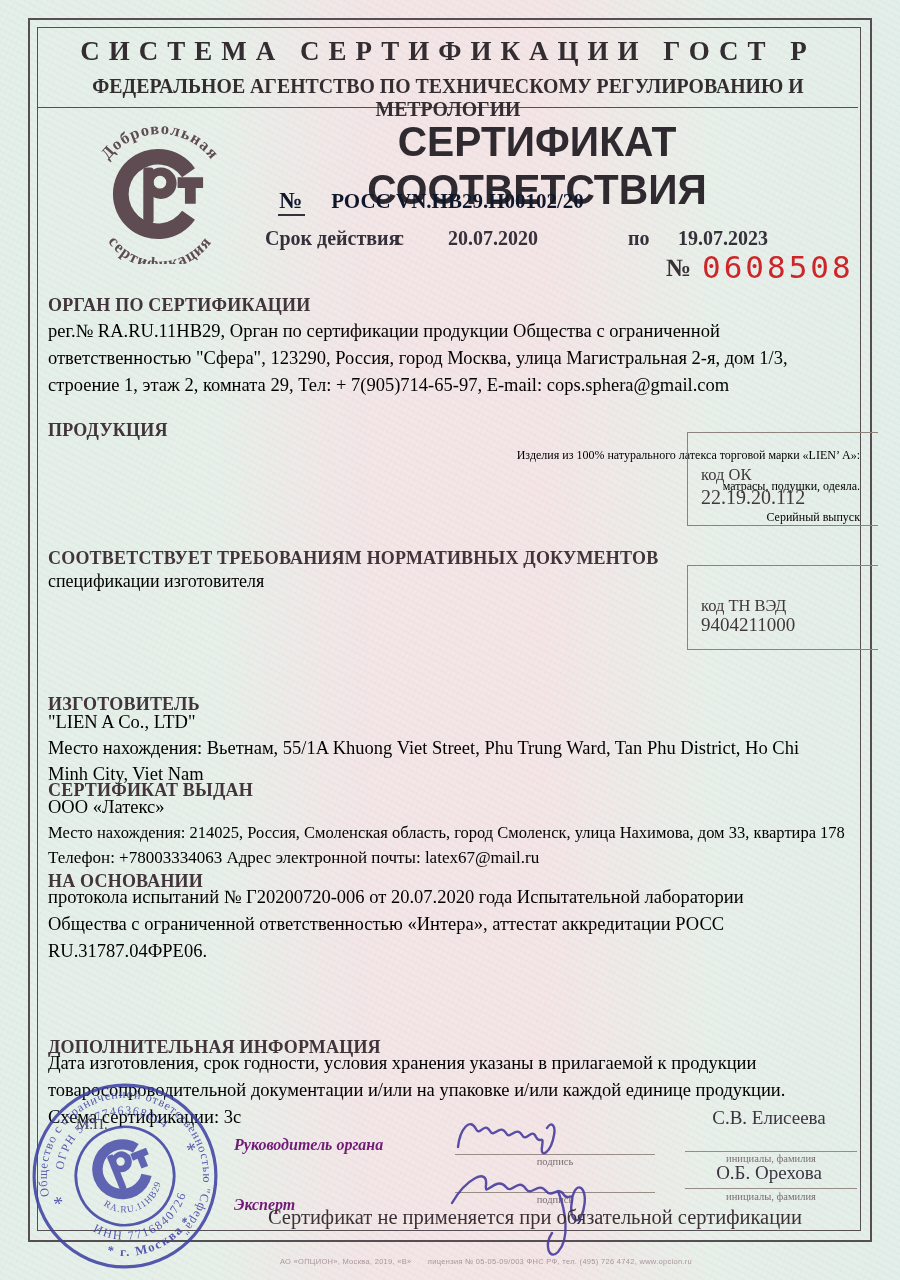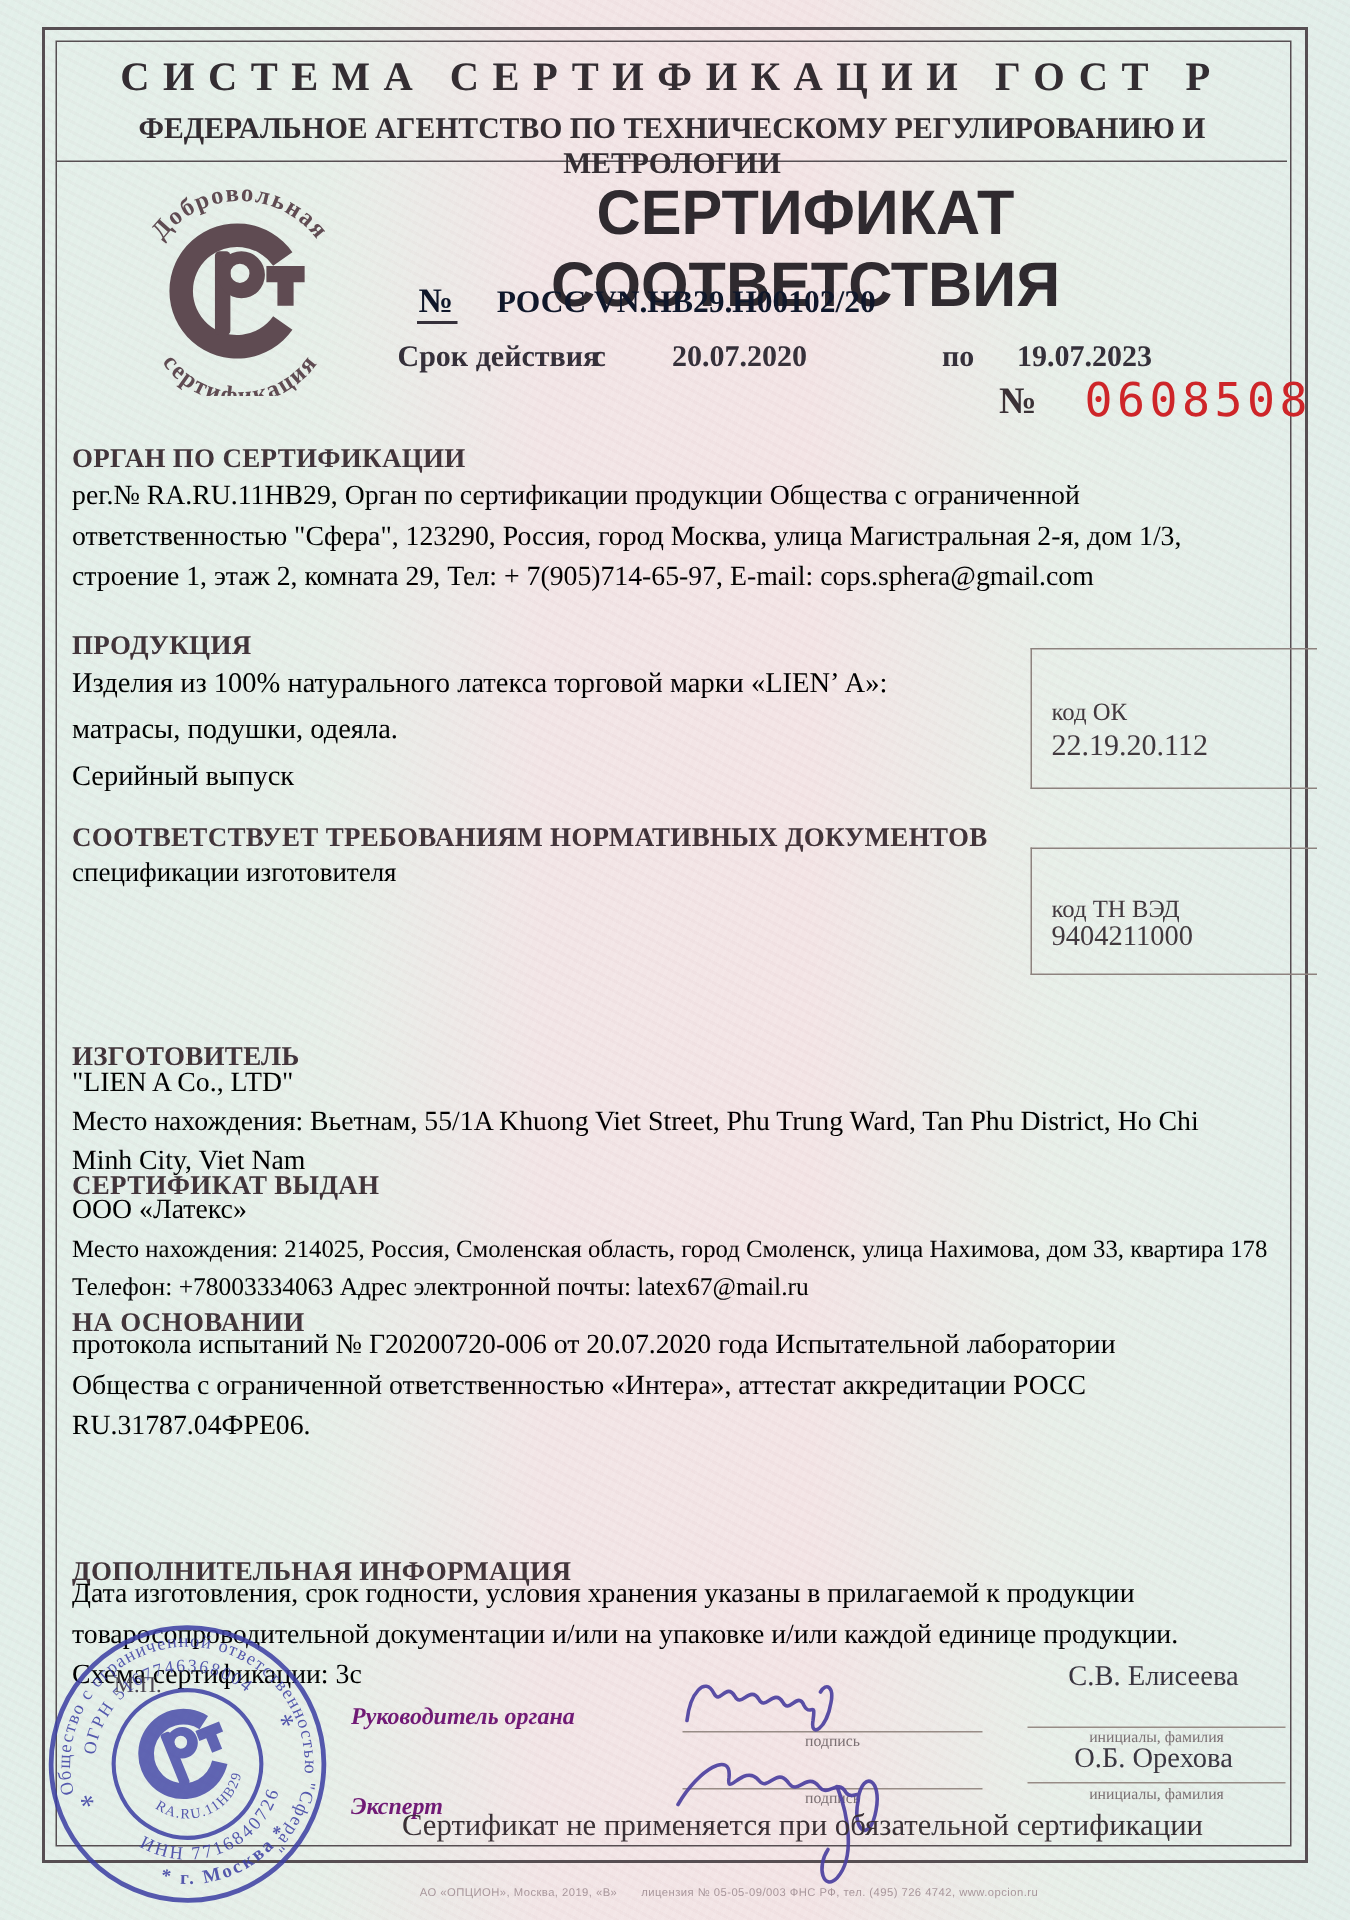--- a/index.html
+++ b/index.html
@@ -21,26 +21,26 @@
   
   .title-sys{left:38px;top:36px;width:820px;text-align:center;font-weight:bold;font-size:27px;letter-spacing:9px;color:#332d32;}
   .title-agency{left:38px;top:75px;width:820px;text-align:center;font-weight:bold;font-size:20px;letter-spacing:0px;color:#332d32;transform:scaleX(.99);}
   .cert-title{left:228px;top:118px;width:618px;text-align:center;font-family:"Liberation Sans","DejaVu Sans",sans-serif;font-weight:bold;font-size:42px;letter-spacing:0px;color:#2f2a2f;transform:scaleX(.97);transform-origin:center;}
   .reg-row{left:278px;top:188px;font-weight:bold;font-size:21px;color:#0f172a;}
   .reg-label{display:inline-block;border-bottom:2px solid #35303a;padding:0 3px 0 1px;margin-right:26px;font-size:23px;}
   .validity-row{left:0;top:227px;width:900px;height:30px;font-weight:bold;font-size:20px;color:#35303a;}
   .validity-row span{position:absolute;white-space:nowrap;}
   .v-label{left:265px;} .v-from-label{left:395px;} .v-from{left:448px;} .v-to-label{left:628px;} .v-to{left:678px;}
   .serial-label{left:666px;top:254px;font-weight:bold;font-size:25px;color:#3a3136;}
-  .serial-value{left:723px;top:249px;font-family:"DejaVu Sans Mono",monospace;font-size:31px;letter-spacing:3px;color:#ce2529;}
+  .serial-value{left:702px;top:249px;font-family:"DejaVu Sans Mono",monospace;font-size:31px;letter-spacing:3px;color:#ce2529;}
   
   .sec-head{left:48px;width:810px;font-weight:bold;font-size:18px;color:#41343a;letter-spacing:.2px;white-space:nowrap;}
   .sec-lines{left:48px;width:812px;font-size:18.5px;color:#000000;font-family:Liberation Serif, serif;}
   .sec-lines div{line-height:27px;white-space:nowrap;}
-  .product-lines div{line-height:31px;font-size:19px;}
+  .product-lines div{line-height:31px;font-size:12px;text-align:right;}
   .manuf-lines div{line-height:26px;}
   .issued-lines div:nth-child(1){font-size:18.5px;line-height:25px;}
   .issued-lines div:nth-child(2){font-size:16.5px;line-height:25px;}
   .issued-lines div:nth-child(3){font-size:17px;line-height:25px;}
   
   .code-box{border-top:1px solid #8d827e;border-left:1px solid #8d827e;border-bottom:1px solid #8d827e;padding:8px 0 0 13px;color:#41383e;}
   .code-box1{left:687px;top:432px;width:177px;height:84px;}
   .code-box2{left:687px;top:565px;width:177px;height:77px;padding-top:6px;}
   .code-label{font-size:16.5px;margin-top:24px;}
   .code-value{font-size:20px;margin-top:1px;}

